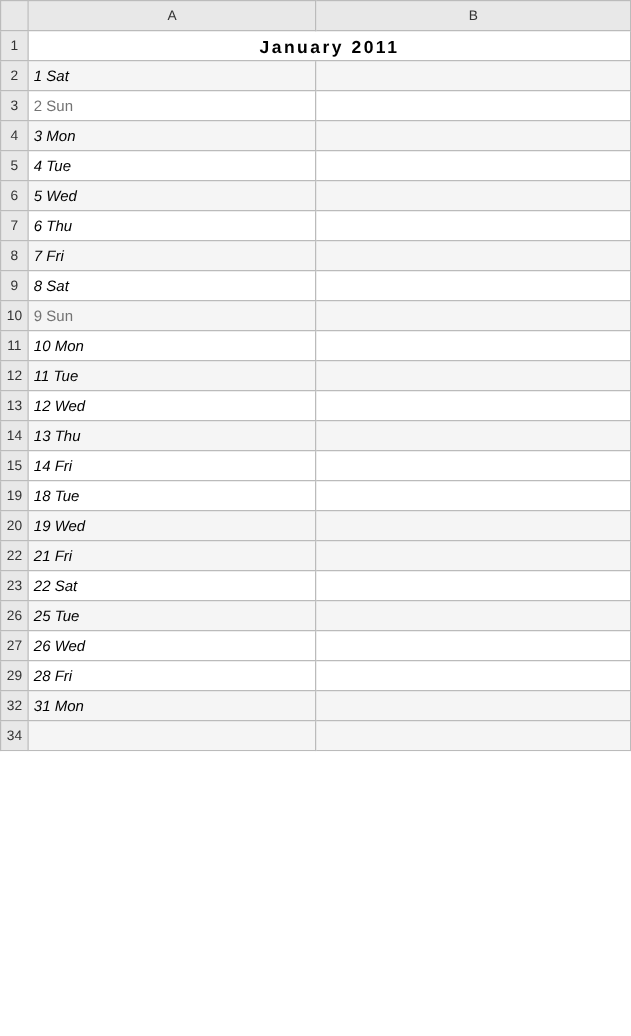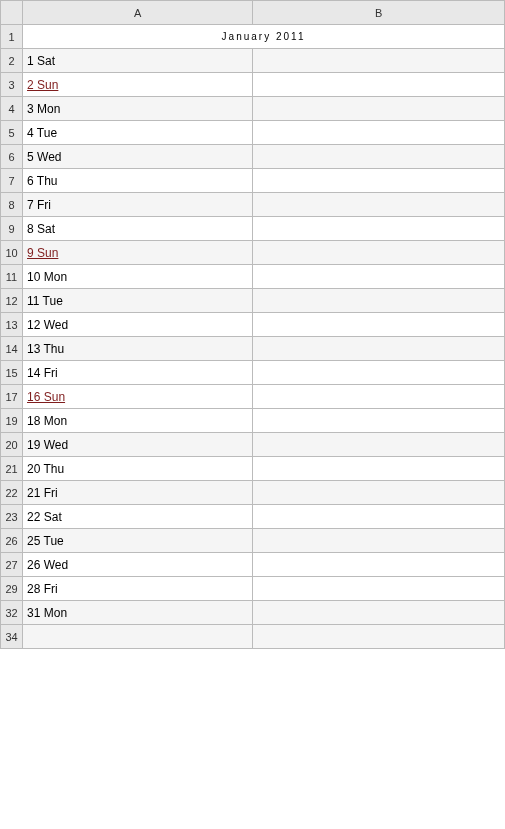--- a/index.html
+++ b/index.html
@@ -43,30 +43,30 @@
       border-color: #aaa;
       font-weight: normal;
     }
     .corner-header {
       background: #e8e8e8;
       width: 22px;
       border-color: #aaa;
     }
     .title-cell {
       text-align: center;
-      font-size: 10px;
-      font-weight: normal;
+      font-size: 14px;
+      font-weight: bold;
       letter-spacing: 2px;
     }
     .sunday {
-      color: #7f1d1d;
-      text-decoration: underline;
+      color: #737373;
     }
     .normal-day {
       color: #000;
+      font-style: italic;
     }
     .even-row td:not(.row-header) {
       background: #f5f5f5;
     }
     .odd-row td:not(.row-header) {
       background: #fff;
     }
   </style>
 </head>
 <body>
@@ -153,37 +153,27 @@
         <td class="row-header">14</td>
         <td class="normal-day">13 Thu</td>
         <td></td>
       </tr>
       <tr class="odd-row">
         <td class="row-header">15</td>
         <td class="normal-day">14 Fri</td>
         <td></td>
       </tr>
       <tr class="odd-row">
-        <td class="row-header">17</td>
-        <td class="sunday">16 Sun</td>
-        <td></td>
-      </tr>
-      <tr class="odd-row">
         <td class="row-header">19</td>
-        <td class="normal-day">18 Mon</td>
+        <td class="normal-day">18 Tue</td>
         <td></td>
       </tr>
       <tr class="even-row">
         <td class="row-header">20</td>
         <td class="normal-day">19 Wed</td>
-        <td></td>
-      </tr>
-      <tr class="odd-row">
-        <td class="row-header">21</td>
-        <td class="normal-day">20 Thu</td>
         <td></td>
       </tr>
       <tr class="even-row">
         <td class="row-header">22</td>
         <td class="normal-day">21 Fri</td>
         <td></td>
       </tr>
       <tr class="odd-row">
         <td class="row-header">23</td>
         <td class="normal-day">22 Sat</td>

